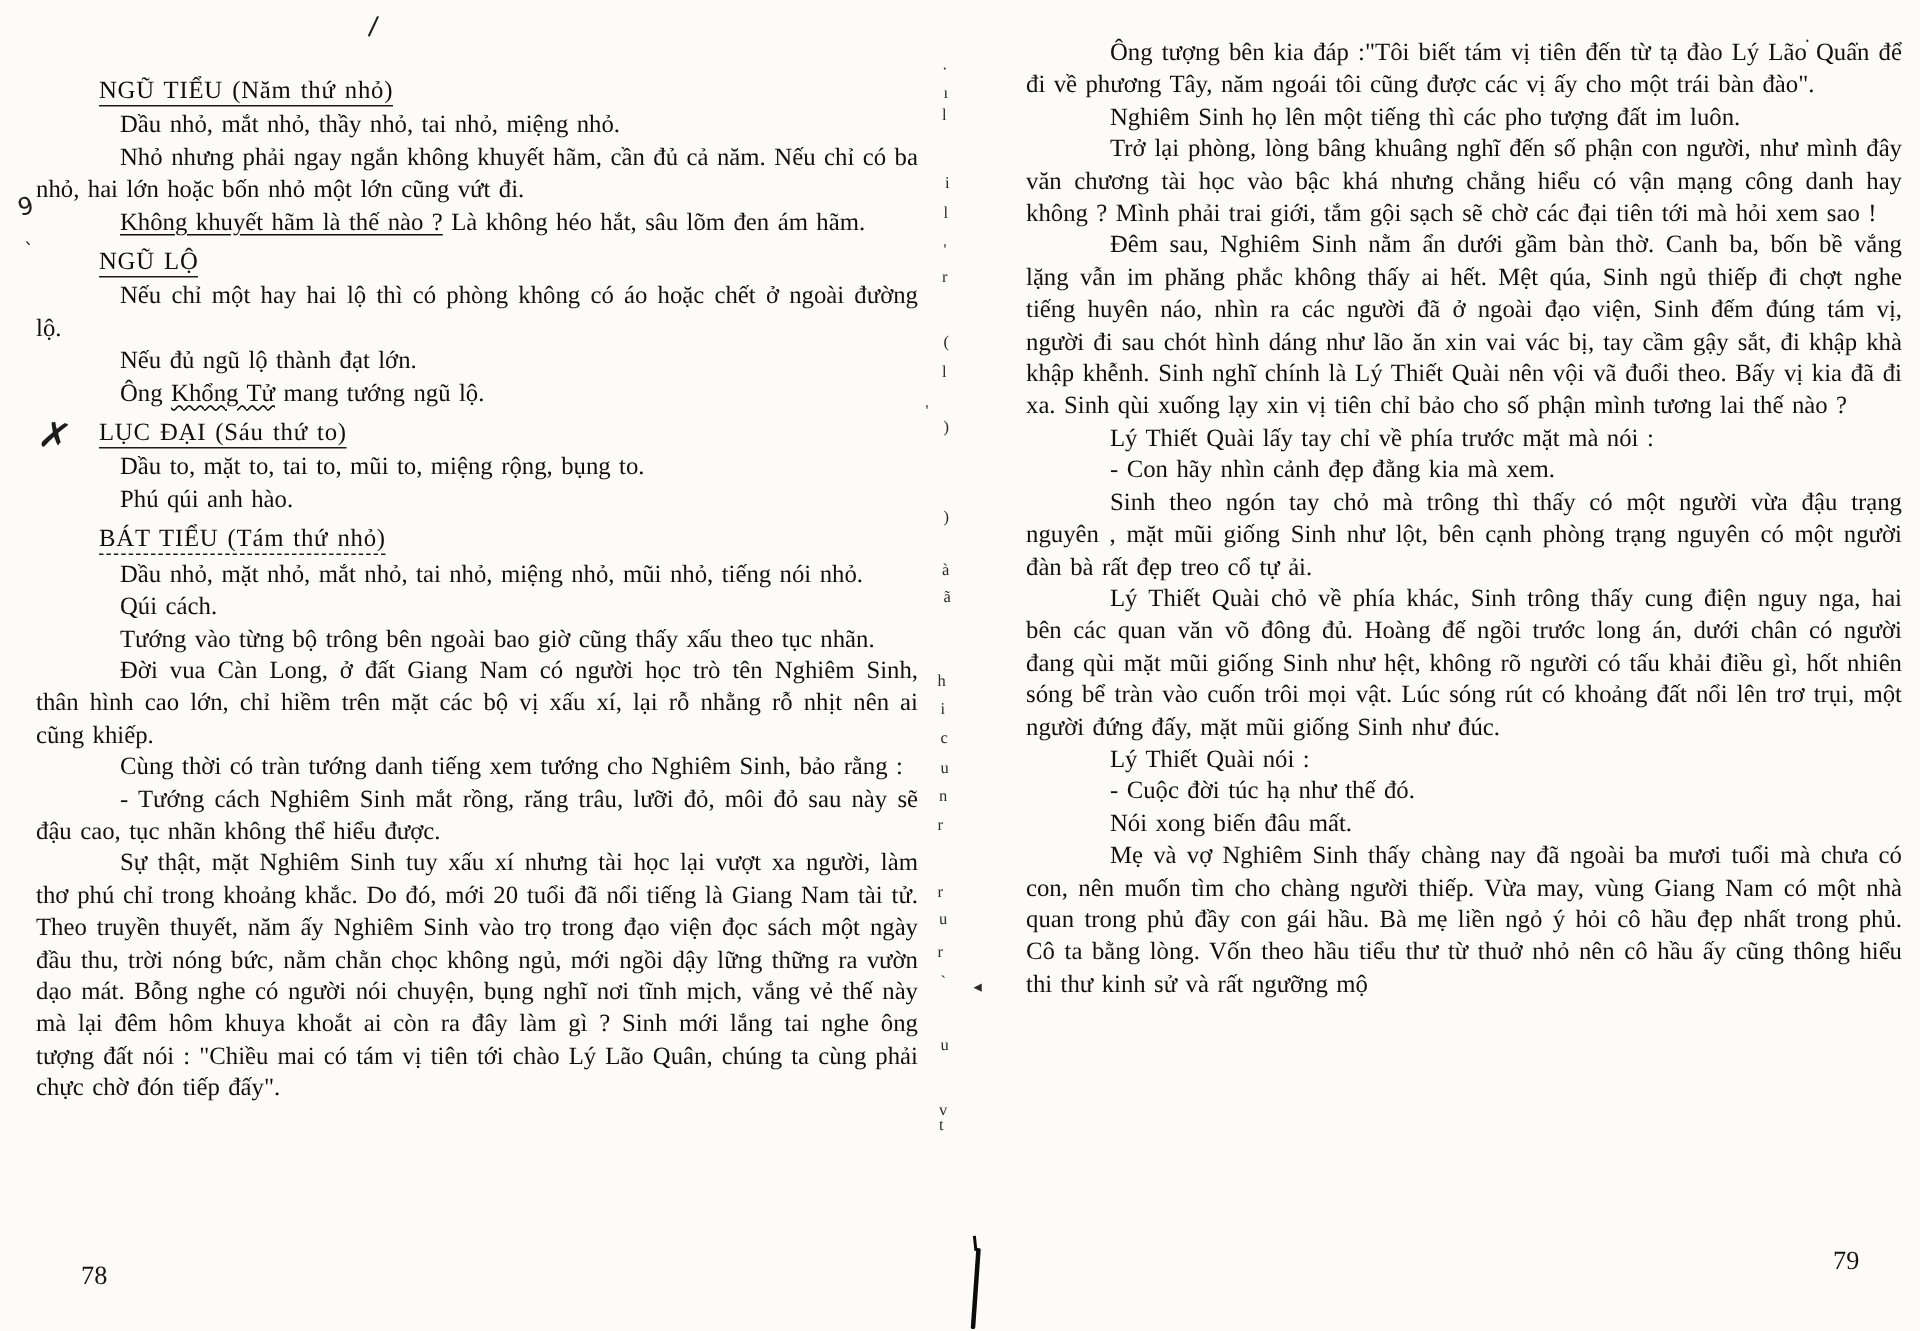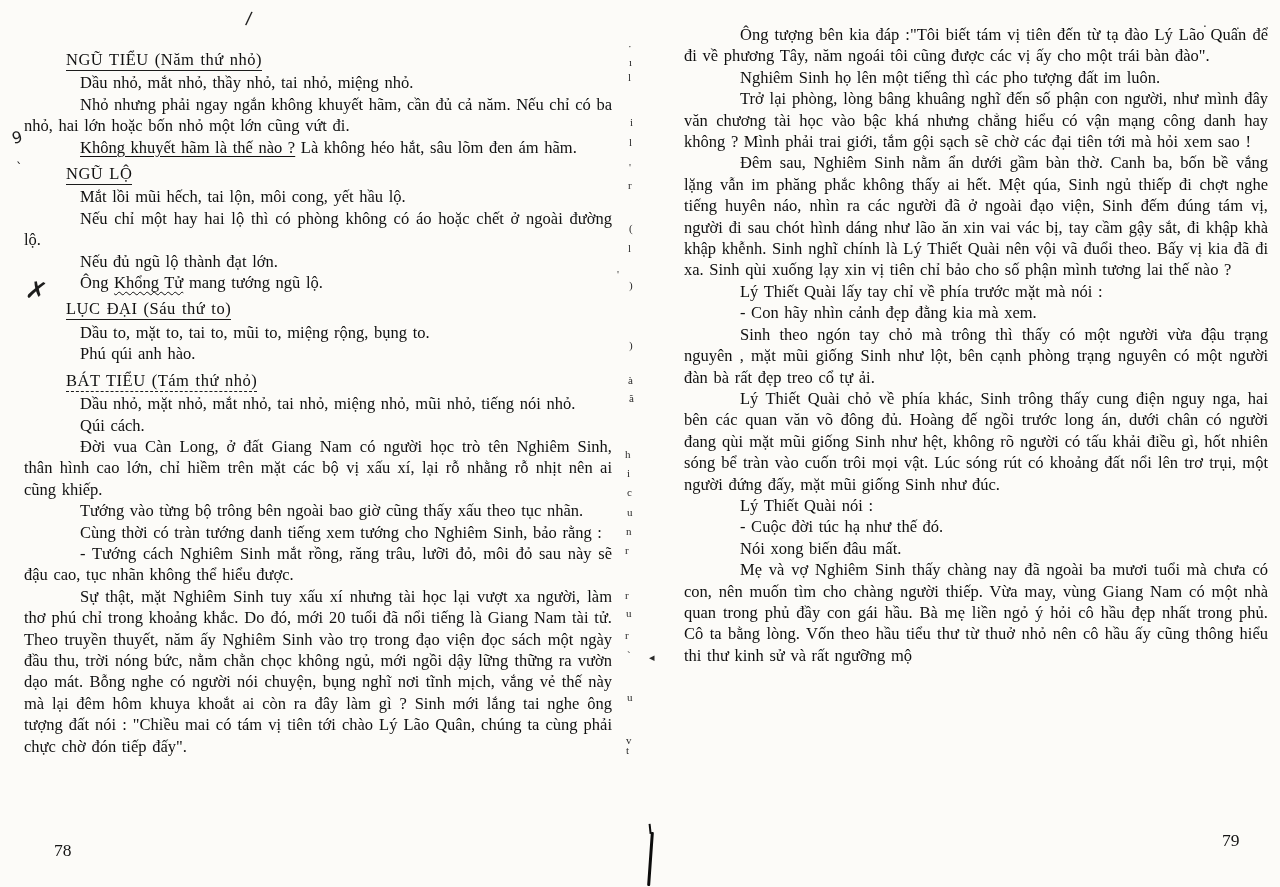--- a/index.html
+++ b/index.html
@@ -39,32 +39,31 @@
 </style>
 </head>
 <body>
 
 <div class="page page-left">
     <div class="heading"><span class="hu">NGŨ TIỂU (Năm thứ nhỏ)</span></div>
     <div class="para"><span>Dầu nhỏ, mắt nhỏ, thầy nhỏ, tai nhỏ, miệng nhỏ.</span></div>
     <div class="para"><span>Nhỏ nhưng phải ngay ngắn không khuyết hãm, cần đủ cả năm. Nếu chỉ có ba nhỏ, hai lớn hoặc bốn nhỏ một lớn cũng vứt đi.</span></div>
     <div class="para"><span class="u-solid">Không khuyết hãm là thế nào ?</span><span> Là không héo hắt, sâu lõm đen ám hãm.</span></div>
     <div class="heading"><span class="hu">NGŨ LỘ</span></div>
-    <div class="para"><span>Mắt lồi mũi hếch, tai lộn, môi cong, yết hầu lộ.</span></div>
     <div class="para"><span>Nếu chỉ một hay hai lộ thì có phòng không có áo hoặc chết ở ngoài đường lộ.</span></div>
     <div class="para"><span>Nếu đủ ngũ lộ thành đạt lớn.</span></div>
     <div class="para"><span>Ông </span><span class="u-wavy">Khổng Tử</span><span> mang tướng ngũ lộ.</span></div>
     <div class="heading"><span class="hu">LỤC ĐẠI (Sáu thứ to)</span></div>
     <div class="para"><span>Dầu to, mặt to, tai to, mũi to, miệng rộng, bụng to.</span></div>
     <div class="para"><span>Phú qúi anh hào.</span></div>
     <div class="heading"><span class="hu dashed">BÁT TIỂU (Tám thứ nhỏ)</span></div>
     <div class="para"><span>Dầu nhỏ, mặt nhỏ, mắt nhỏ, tai nhỏ, miệng nhỏ, mũi nhỏ, tiếng nói nhỏ.</span></div>
     <div class="para"><span>Qúi cách.</span></div>
+    <div class="para"><span>Tướng vào từng bộ trông bên ngoài bao giờ cũng thấy xấu theo tục nhãn.</span></div>
     <div class="para"><span>Đời vua Càn Long, ở đất Giang Nam có người học trò tên Nghiêm Sinh, thân hình cao lớn, chỉ hiềm trên mặt các bộ vị xấu xí, lại rỗ nhằng rỗ nhịt nên ai cũng khiếp.</span></div>
-    <div class="para"><span>Tướng vào từng bộ trông bên ngoài bao giờ cũng thấy xấu theo tục nhãn.</span></div>
     <div class="para"><span>Cùng thời có tràn tướng danh tiếng xem tướng cho Nghiêm Sinh, bảo rằng :</span></div>
     <div class="para"><span>- Tướng cách Nghiêm Sinh mắt rồng, răng trâu, lưỡi đỏ, môi đỏ sau này sẽ đậu cao, tục nhãn không thể hiểu được.</span></div>
     <div class="para"><span>Sự thật, mặt Nghiêm Sinh tuy xấu xí nhưng tài học lại vượt xa người, làm thơ phú chỉ trong khoảng khắc. Do đó, mới 20 tuổi đã nổi tiếng là Giang Nam tài tử. Theo truyền thuyết, năm ấy Nghiêm Sinh vào trọ trong đạo viện đọc sách một ngày đầu thu, trời nóng bức, nằm chằn chọc không ngủ, mới ngồi dậy lững thững ra vườn dạo mát. Bỗng nghe có người nói chuyện, bụng nghĩ nơi tĩnh mịch, vắng vẻ thế này mà lại đêm hôm khuya khoắt ai còn ra đây làm gì ? Sinh mới lắng tai nghe ông tượng đất nói : "Chiều mai có tám vị tiên tới chào Lý Lão Quân, chúng ta cùng phải chực chờ đón tiếp đấy".</span></div>
   </div>
 
 <div class="page page-right">
     <div class="para"><span>Ông tượng bên kia đáp :"Tôi biết tám vị tiên đến từ tạ đào Lý Lão Quân để đi về phương Tây, năm ngoái tôi cũng được các vị ấy cho một trái bàn đào".</span></div>
     <div class="para"><span>Nghiêm Sinh họ lên một tiếng thì các pho tượng đất im luôn.</span></div>
     <div class="para"><span>Trở lại phòng, lòng bâng khuâng nghĩ đến số phận con người, như mình đây văn chương tài học vào bậc khá nhưng chẳng hiểu có vận mạng công danh hay không ? Mình phải trai giới, tắm gội sạch sẽ chờ các đại tiên tới mà hỏi xem sao !</span></div>
     <div class="para"><span>Đêm sau, Nghiêm Sinh nằm ẩn dưới gầm bàn thờ. Canh ba, bốn bề vắng lặng vẫn im phăng phắc không thấy ai hết. Mệt qúa, Sinh ngủ thiếp đi chợt nghe tiếng huyên náo, nhìn ra các người đã ở ngoài đạo viện, Sinh đếm đúng tám vị, người đi sau chót hình dáng như lão ăn xin vai vác bị, tay cầm gậy sắt, đi khập khà khập khễnh. Sinh nghĩ chính là Lý Thiết Quài nên vội vã đuổi theo. Bấy vị kia đã đi xa. Sinh qùi xuống lạy xin vị tiên chỉ bảo cho số phận mình tương lai thế nào ?</span></div>

